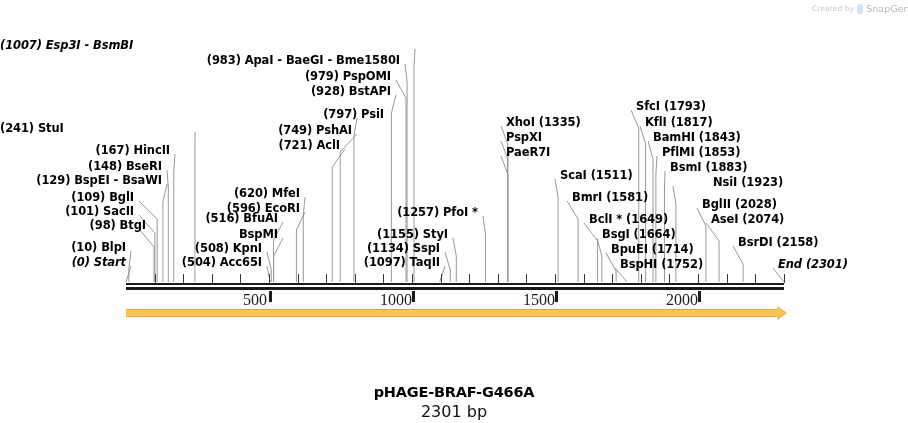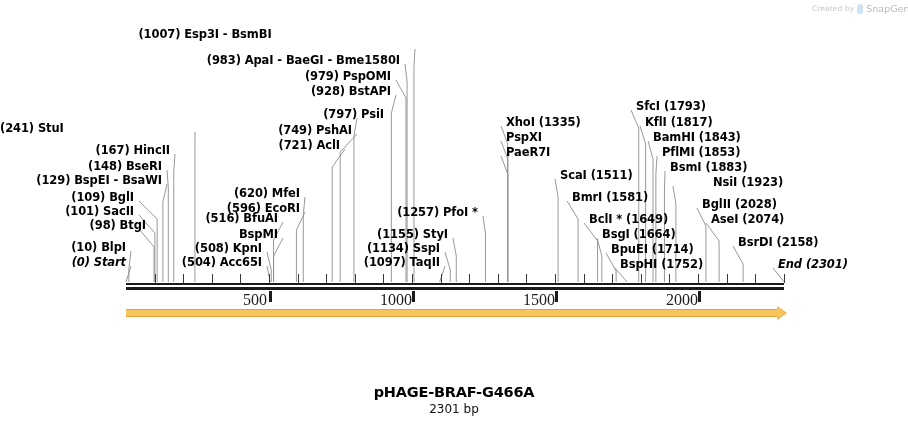--- a/index.html
+++ b/index.html
@@ -80,21 +80,21 @@
   }
 
   
   .caption{
     position:absolute;left:0;width:908px;text-align:center;
   }
   .caption .title{
     font-size:14.5px;font-weight:bold;color:#000;letter-spacing:-0.2px;
   }
   .caption .bp{
-    font-size:12px;font-weight:normal;color:#111;margin-top:2px;
+    font-size:16px;font-weight:normal;color:#111;margin-top:2px;
   }
 </style>
 </head>
 <body>
 
 <div id="map">
 
   <div class="watermark">
     <span>Created by</span>
     <span class="sg-logo"></span>
@@ -164,21 +164,21 @@
       <div class="label right" style="top: 228px; left: 0px; width: 278px; text-align: right;">BspMI</div>
       <div class="label right" style="top: 212px; left: 0px; width: 278px; text-align: right;">(516)  BfuAI</div>
       <div class="label right" style="top: 202px; left: 0px; width: 300px; text-align: right;">(596)  EcoRI</div>
       <div class="label right" style="top: 187px; left: 0px; width: 300px; text-align: right;">(620)  MfeI</div>
       <div class="label right" style="top: 139px; left: 0px; width: 340px; text-align: right;">(721)  AclI</div>
       <div class="label right" style="top: 124px; left: 0px; width: 352px; text-align: right;">(749)  PshAI</div>
       <div class="label right" style="top: 108px; left: 0px; width: 352px; text-align: right; margin-left: 32px;">(797)  PsiI</div>
       <div class="label right" style="top: 85px; left: 0px; width: 391px; text-align: right;">(928)  BstAPI</div>
       <div class="label right" style="top: 70px; left: 0px; width: 391px; text-align: right;">(979)  PspOMI</div>
       <div class="label right" style="top: 54px; left: 0px; width: 400px; text-align: right;">(983)  ApaI  -  BaeGI  -  Bme1580I</div>
-      <div class="label right" style="top: 28px; left: 0px; width: 410px; text-align: center;">(1007)  Esp3I  -  BsmBI</div>
+      <div class="label right" style="top: 39px; left: 0px; width: 410px; text-align: left; font-style: italic;">(1007)  Esp3I  -  BsmBI</div>
       <div class="label right" style="top: 256px; left: 0px; width: 440px; text-align: right;">(1097)  TaqII</div>
       <div class="label right" style="top: 242px; left: 0px; width: 440px; text-align: right;">(1134)  SspI</div>
       <div class="label right" style="top: 228px; left: 0px; width: 448px; text-align: right;">(1155)  StyI</div>
       <div class="label right" style="top: 206px; left: 0px; width: 478px; text-align: right;">(1257)  PfoI *</div>
       <div class="label" style="top: 146px; left: 506px; text-align: left;">PaeR7I</div>
       <div class="label" style="top: 131px; left: 506px; text-align: left;">PspXI</div>
       <div class="label" style="top: 116px; left: 506px; text-align: left;">XhoI  (1335)</div>
       <div class="label" style="top: 169px; left: 560px; text-align: left;">ScaI  (1511)</div>
       <div class="label" style="top: 191px; left: 572px; text-align: left;">BmrI  (1581)</div>
       <div class="label" style="top: 213px; left: 589px; text-align: left;">BclI *  (1649)</div>

